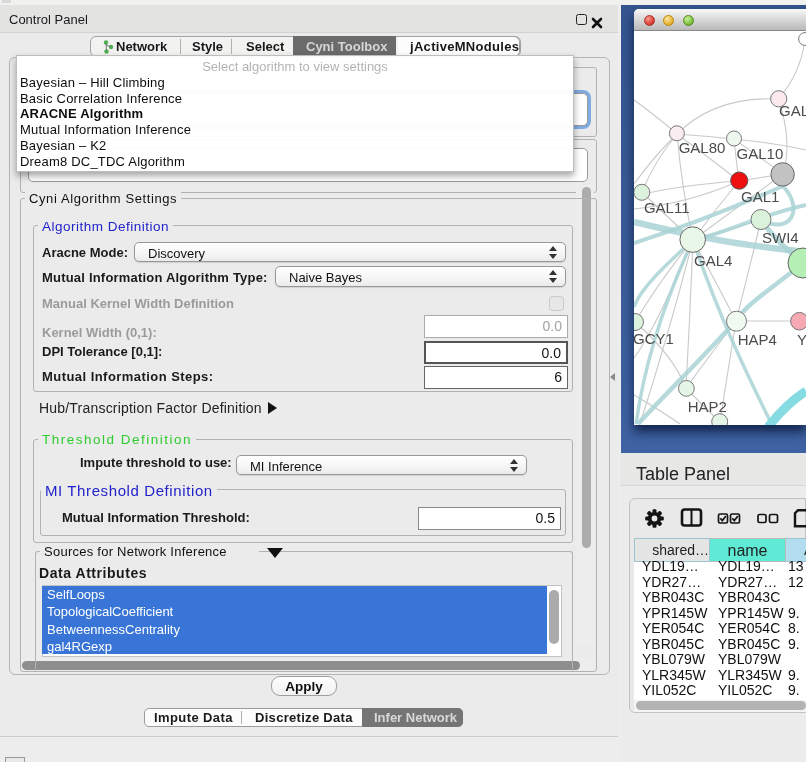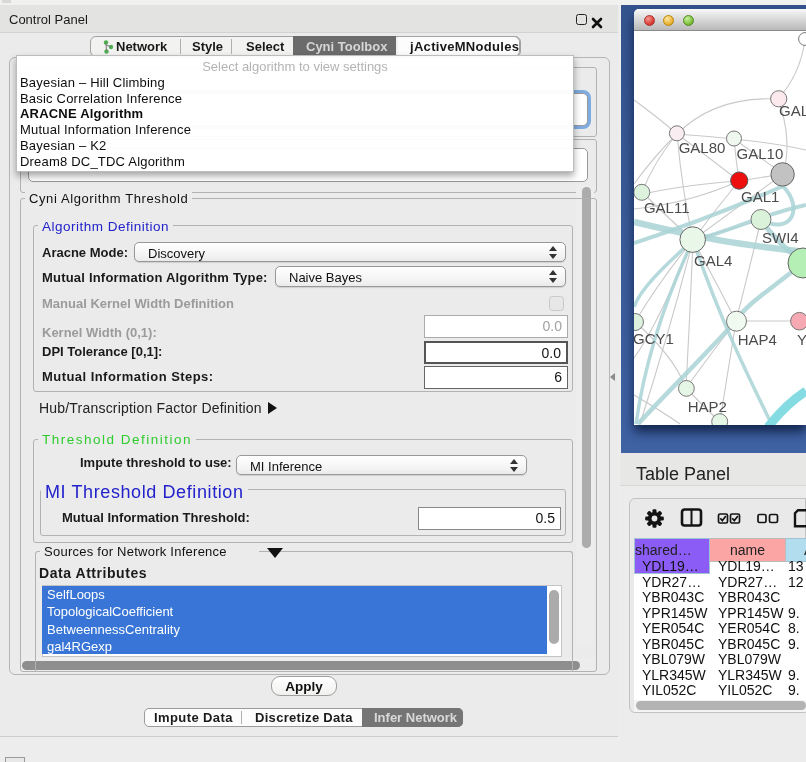--- a/index.html
+++ b/index.html
@@ -65,21 +65,21 @@
     </div>
   </div>
 
   <div class="a" style="left:576px;top:180px;width:18px;height:460px;background:#ededed"></div>
   <div class="a" style="left:582px;top:182px;width:9px;height:361px;background:#acacac;border-radius:5px"></div>
 
   <div class="a" style="left:20px;top:653px;width:574px;height:15px;background:#ededed"></div>
   <div class="a" style="left:22px;top:656px;width:558px;height:9px;background:#8e8e8e;border-radius:4.5px"></div>
 
   <div class="gb" style="left:20px;top:193px;width:577px;height:474px"></div>
-  <div class="gt" style="left:25px;top:186px;color:#111;font-size:13px;letter-spacing:0.6px">Cyni Algorithm Threshold</div>
+  <div class="gt" style="left:25px;top:186px;color:#111;font-size:13px;letter-spacing:0.6px">Cyni Algorithm Settings</div>
 
   <div class="gb" style="left:33px;top:220px;width:540px;height:167px"></div>
   <div class="gt" style="left:38px;top:214px;color:#2222cc;font-size:13.5px;letter-spacing:0.5px">Algorithm Definition</div>
 
   <div class="lb" style="left:42px;top:240px">Aracne Mode:</div>
   <div class="combo" style="left:134px;top:237px;width:432px;height:20px">
     <span class="ctext">Discovery</span>
     <span class="spin" style="top:3px">
         <i class="up"></i>
         <i class="dn"></i>
@@ -116,21 +116,21 @@
   <div class="lb" style="left:80px;top:450px">Impute threshold to use:</div>
   <div class="combo" style="left:236px;top:450px;width:291px;height:20px">
     <span class="ctext">MI Inference</span>
     <span class="spin" style="top:3px">
         <i class="up"></i>
         <i class="dn"></i>
       </span>
   </div>
 
   <div class="gb" style="left:40px;top:484px;width:526px;height:47px"></div>
-  <div class="gt" style="left:41px;top:477px;color:#2222cc;font-size:18px;letter-spacing:0.6px">MI Threshold Definition</div>
+  <div class="gt" style="left:41px;top:477px;color:#2222cc;font-size:15px;letter-spacing:0.6px">MI Threshold Definition</div>
 
   <div class="lb" style="left:62px;top:505px">Mutual Information Threshold:</div>
   <div class="inp" style="left:418px;top:502px;width:143px;height:23px;border:1px solid #888">0.5</div>
 
   <div class="gb" style="left:35px;top:546px;width:538px;height:121px;border-bottom:none;border-radius:3px 3px 0 0"></div>
   <div class="gt" style="left:40px;top:539px;color:#111;font-size:13px;letter-spacing:0.25px;padding-right:32px">Sources for Network Inference</div>
   <div class="a" style="left:267px;top:543px;width:0;height:0;border-left:8px solid transparent;border-right:8px solid transparent;border-top:10px solid #111"></div>
 
   <div class="lb" style="left:39px;top:560px;font-size:14px;letter-spacing:0.55px">Data Attributes</div>
 
@@ -269,22 +269,22 @@
     <rect x="73.5" y="6" width="9" height="9" rx="1.5" stroke-width="1.7"></rect>
     <rect x="85.5" y="6" width="9" height="9" rx="1.5" stroke-width="1.7"></rect>
     <rect x="113" y="6.5" width="8" height="8" rx="1.5" stroke-width="1.7"></rect>
     <rect x="124.5" y="6.5" width="8" height="8" rx="1.5" stroke-width="1.7"></rect>
     <path d="M153 2.2 h10 v16 h-13 v-13 z" stroke-width="2.4"></path>
   </g>
   <path d="M75.3 10.2 l2 2.4 3.6 -4.6 M87.3 10.2 l2 2.4 3.6 -4.6" stroke="#141414" stroke-width="1.7" fill="none"></path>
 </svg>
 
 <div class="a" style="left:634px;top:538px;width:172px;height:162px;background:#fff;overflow:hidden">
-  <div class="a" style="left:0;top:0;width:76px;height:36px;background:#8b5cf6;border:1px solid #9ec4d2;text-align:left;font-size:14px;color:#222;line-height:23px">shared…</div>
-  <div class="a" style="left:76px;top:0;width:76px;height:24px;background:#fca5a5;border:1px solid #bbb;border-left:none;text-align:center;font-size:14px;color:#222;line-height:23px">name</div>
+  <div class="a" style="left:0;top:0;width:76px;height:24px;background:#e5e5e5;border:1px solid #9ec4d2;text-align:right;font-size:14px;color:#222;line-height:23px">shared…</div>
+  <div class="a" style="left:76px;top:0;width:76px;height:24px;background:#5eead4;border:1px solid #bbb;border-left:none;text-align:center;font-size:16px;color:#222;line-height:23px">name</div>
   <div class="a" style="left:152px;top:0;width:24px;height:24px;background:#b2ddef;border:1px solid #9ec4d2;border-left:none;font-size:14px;color:#222;line-height:23px;padding-left:18px">A</div>
   <div class="a" style="left:8px;top:21px;font-size:14px;color:#111;line-height:15.5px">YDL19…<br>YDR27…<br>YBR043C<br>YPR145W<br>YER054C<br>YBR045C<br>YBL079W<br>YLR345W<br>YIL052C</div>
   <div class="a" style="left:84px;top:21px;font-size:14px;color:#111;line-height:15.5px">YDL19…<br>YDR27…<br>YBR043C<br>YPR145W<br>YER054C<br>YBR045C<br>YBL079W<br>YLR345W<br>YIL052C</div>
   <div class="a" style="left:154px;top:21px;font-size:14px;color:#111;line-height:15.5px">13<br>12<br><br>9.<br>8.<br>9.<br><br>9.<br>9.</div>
 </div>
 
 <div class="a" style="left:634px;top:700px;width:172px;height:12px;background:#f4f4f4"></div>
 <div class="a" style="left:636px;top:701px;width:170px;height:9px;background:#b3b3b3;border-radius:4.5px"></div>
 
 </body></html>

